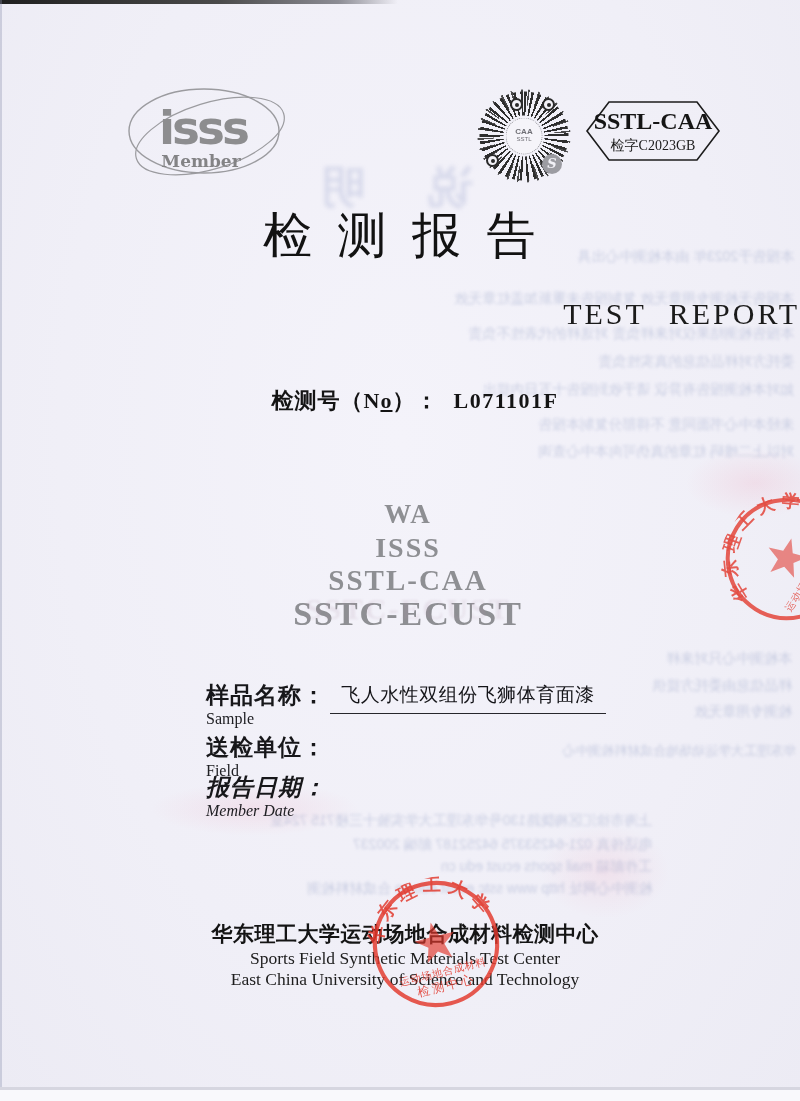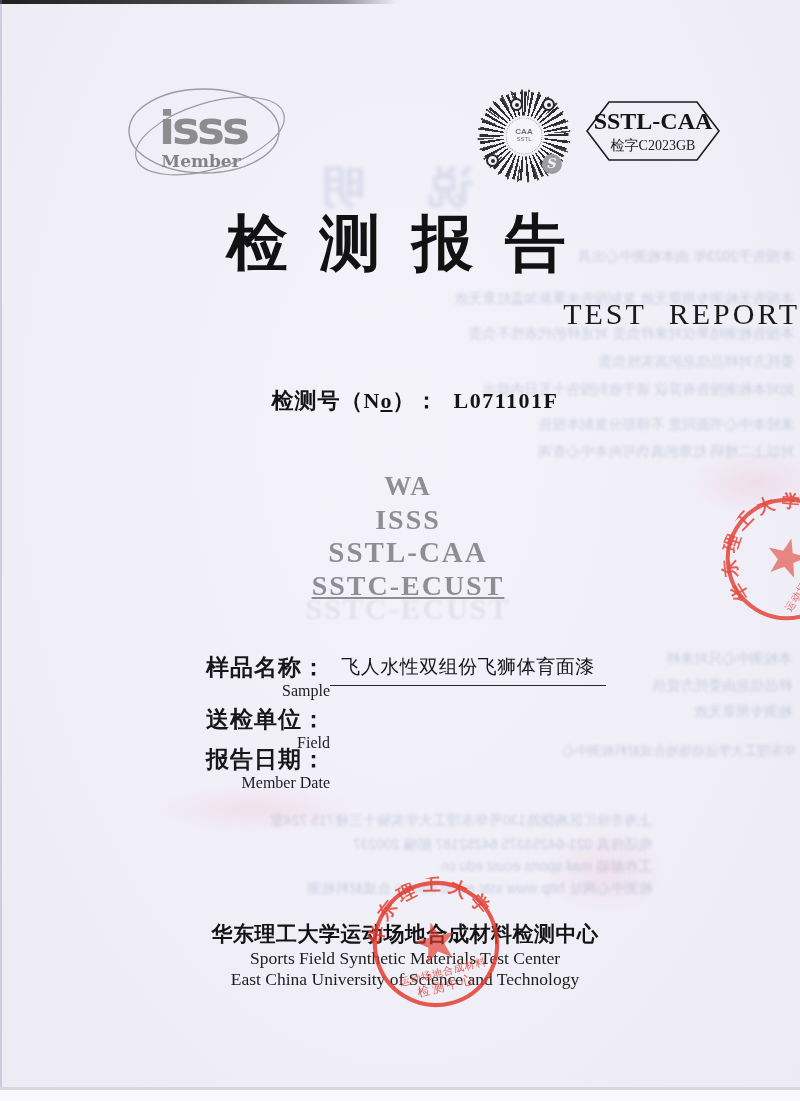--- a/index.html
+++ b/index.html
@@ -50,40 +50,40 @@
   .eye-tl { left:34px; top:10px; }  .eye-tr { left:66px; top:10px; }  .eye-bl { left:10px; top:66px; }
   .qr-s { position:absolute; left:66px; top:66px; width:20px; height:20px; border-radius:50%;
     background:#9c9ca2; color:#f2f1f7; font-family:"DejaVu Serif",serif; font-style:italic; font-weight:bold;
     font-size:13px; text-align:center; line-height:19px; }
 
   
   .hex-badge { position:absolute; left:584px; top:98px; }
 
   
   .doc-title { position:absolute; left:0; right:0; top:203px; text-align:center; padding-left:24px;
-    font-size:61px; font-weight:700; letter-spacing:0.52em; color:#121212; }
+    font-size:49px; font-weight:400; letter-spacing:0.52em; color:#121212; }
   .doc-subtitle { position:absolute; left:0; right:0; top:297px; text-align:right; padding-left:10px;
     font-size:30px; letter-spacing:3px; word-spacing:12px; color:#1b1b1b; }
   .report-no { position:absolute; left:0; right:0; top:386px; text-align:center; padding-left:30px;
     font-size:22px; font-weight:bold; color:#141414; letter-spacing:1px; }
   .report-no .u { text-decoration:underline; }
   .report-no .val { margin-left:15px; letter-spacing:1.5px; }
 
   
   .watermark { position:absolute; left:0; right:0; top:470px; text-align:center; padding-left:16px;
     font-weight:bold; color:#8e8f93; letter-spacing:2px; }
   .watermark div { line-height:33px; }
-  .wm1 { font-size:27px; } .wm2 { font-size:28px; } .wm3 { font-size:29px; } .wm4 { font-size:28px;text-decoration:underline; }
-
-  
-  .field-row { position:absolute; left:206px; display:flex; align-items:flex-end; }
-  .fr1 { top:648px; } .fr2 { top:704px; } .fr3 { top:744px; }
+  .wm1 { font-size:27px;margin-top:28px; } .wm2 { font-size:28px; } .wm3 { font-size:29px; } .wm4 { font-size:34px; }
+
+  
+  .field-row { position:absolute; left:206px; display:flex; align-items:flex-end;margin-top:28px; }
+  .fr1 { top:648px; } .fr2 { top:704px; } .fr3 { top:744px;font-style:italic; }
   .f-label { width:124px; }
   .f-label .zh { font-size:23px; font-weight:600; letter-spacing:1px; color:#17171a; }
-  .f-label .en { font-size:16px; text-align:right; color:#202024; margin-top:-1px; }
+  .f-label .en { font-size:16px; text-align:left; color:#202024; margin-top:-1px; }
   .f-value { width:276px; margin-left:0px; border-bottom:1.5px solid #27272c; text-align:center;
     font-family:"Liberation Sans",sans-serif; font-size:19px; font-weight:500; color:#141418;
     padding:6px 0 5px 0; margin-bottom:14px; letter-spacing:.5px; }
   .fr3 .f-value { font-size:20px; }
 
   
   .org { position:absolute; left:0; right:0; top:920px; text-align:center; padding-left:10px; }
   .org .zh { font-size:21px; font-weight:600; letter-spacing:.5px; color:#141414;
     font-family:Liberation Sans, sans-serif; }
   .org .en { font-family:Liberation Serif, serif; font-size:17.5px; color:#1d1d1d; line-height:21px; }

